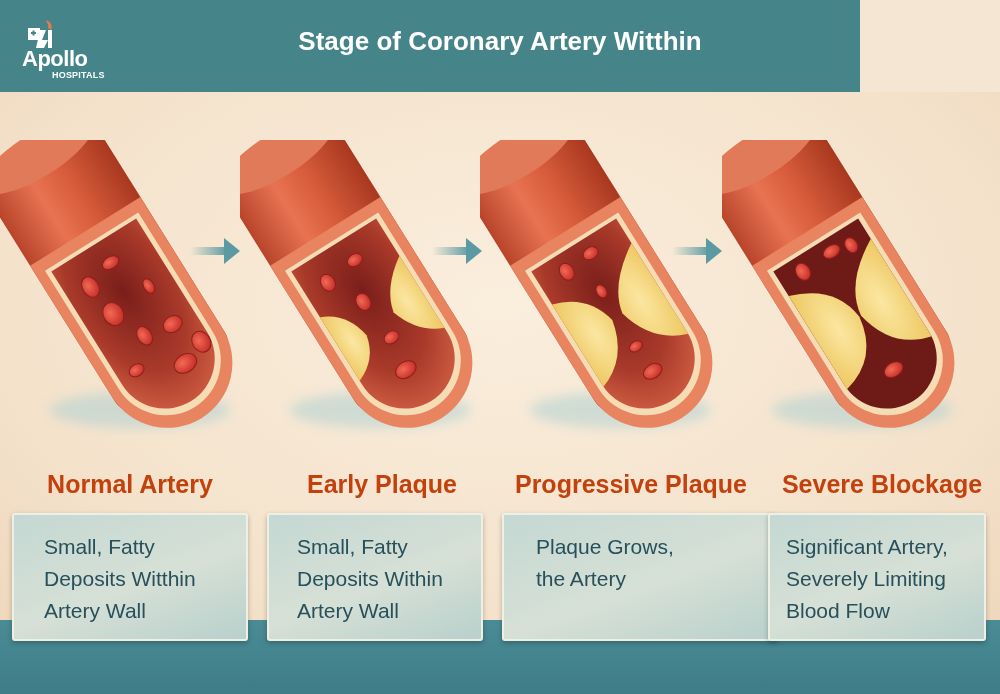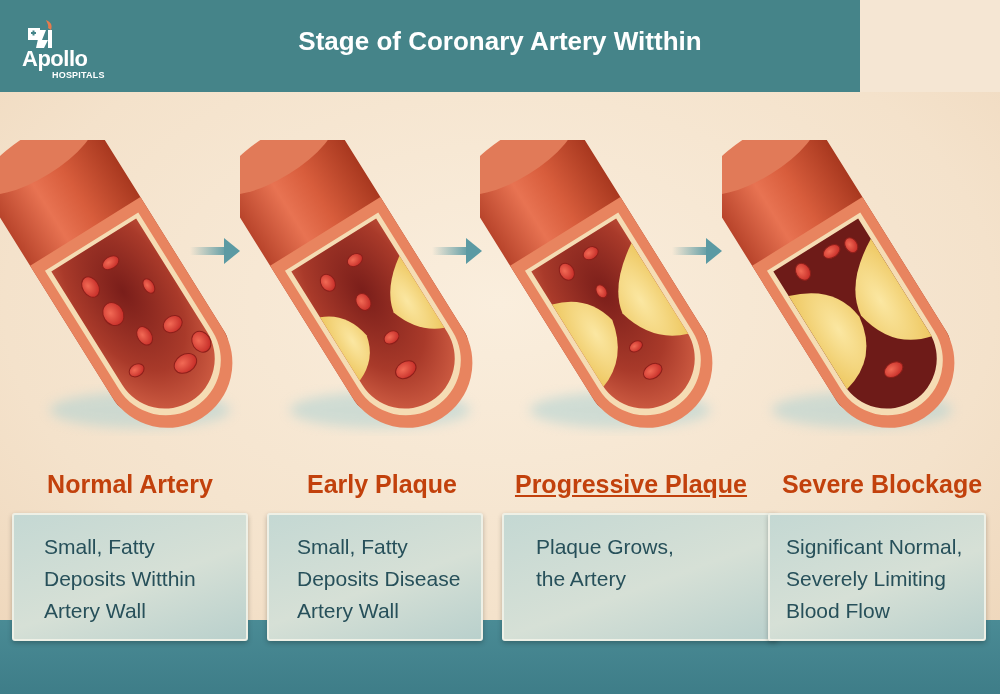--- a/index.html
+++ b/index.html
@@ -212,42 +212,42 @@
       <ellipse cx="100" cy="112" rx="7" ry="9"></ellipse>
       <ellipse cx="135" cy="110" rx="9" ry="6"></ellipse>
       <ellipse cx="155" cy="115" rx="6" ry="8"></ellipse>
       <ellipse cx="125" cy="243" rx="10" ry="7"></ellipse>
     </g>
   </g>
 </svg>
 
 <div class="stage-title" style="left:10px; width:240px;">Normal Artery</div>
 <div class="stage-title" style="left:262px; width:240px;">Early Plaque</div>
-<div class="stage-title" style="left:502px; width:258px;text-decoration:underline;">Progressive Plaque</div>
+<div class="stage-title" style="left:502px; width:258px;">Progressive Plaque</div>
 <div class="stage-title" style="left:764px; width:236px;">Severe Blockage</div>
 
 <div class="desc-box" style="left:12px; width:236px;">
   <div class="desc-text" style="left:30px;">
     <span class="desc-line">Small, Fatty</span>
     <span class="desc-line">Deposits Witthin</span>
     <span class="desc-line">Artery Wall</span>
   </div>
 </div>
 <div class="desc-box" style="left:267px; width:216px;">
   <div class="desc-text" style="left:28px;">
     <span class="desc-line">Small, Fatty</span>
-    <span class="desc-line">Deposits Disease</span>
+    <span class="desc-line">Deposits Within</span>
     <span class="desc-line">Artery Wall</span>
   </div>
 </div>
 <div class="desc-box" style="left:502px; width:276px;">
   <div class="desc-text" style="left:32px;">
     <span class="desc-line">Plaque Grows,</span>
     <span class="desc-line">the Artery</span>
   </div>
 </div>
 <div class="desc-box" style="left:768px; width:218px;">
   <div class="desc-text" style="left:16px;">
-    <span class="desc-line">Significant Normal,</span>
+    <span class="desc-line">Significant Artery,</span>
     <span class="desc-line">Severely Limiting</span>
     <span class="desc-line">Blood Flow</span>
   </div>
 </div>
 
 </body></html>

